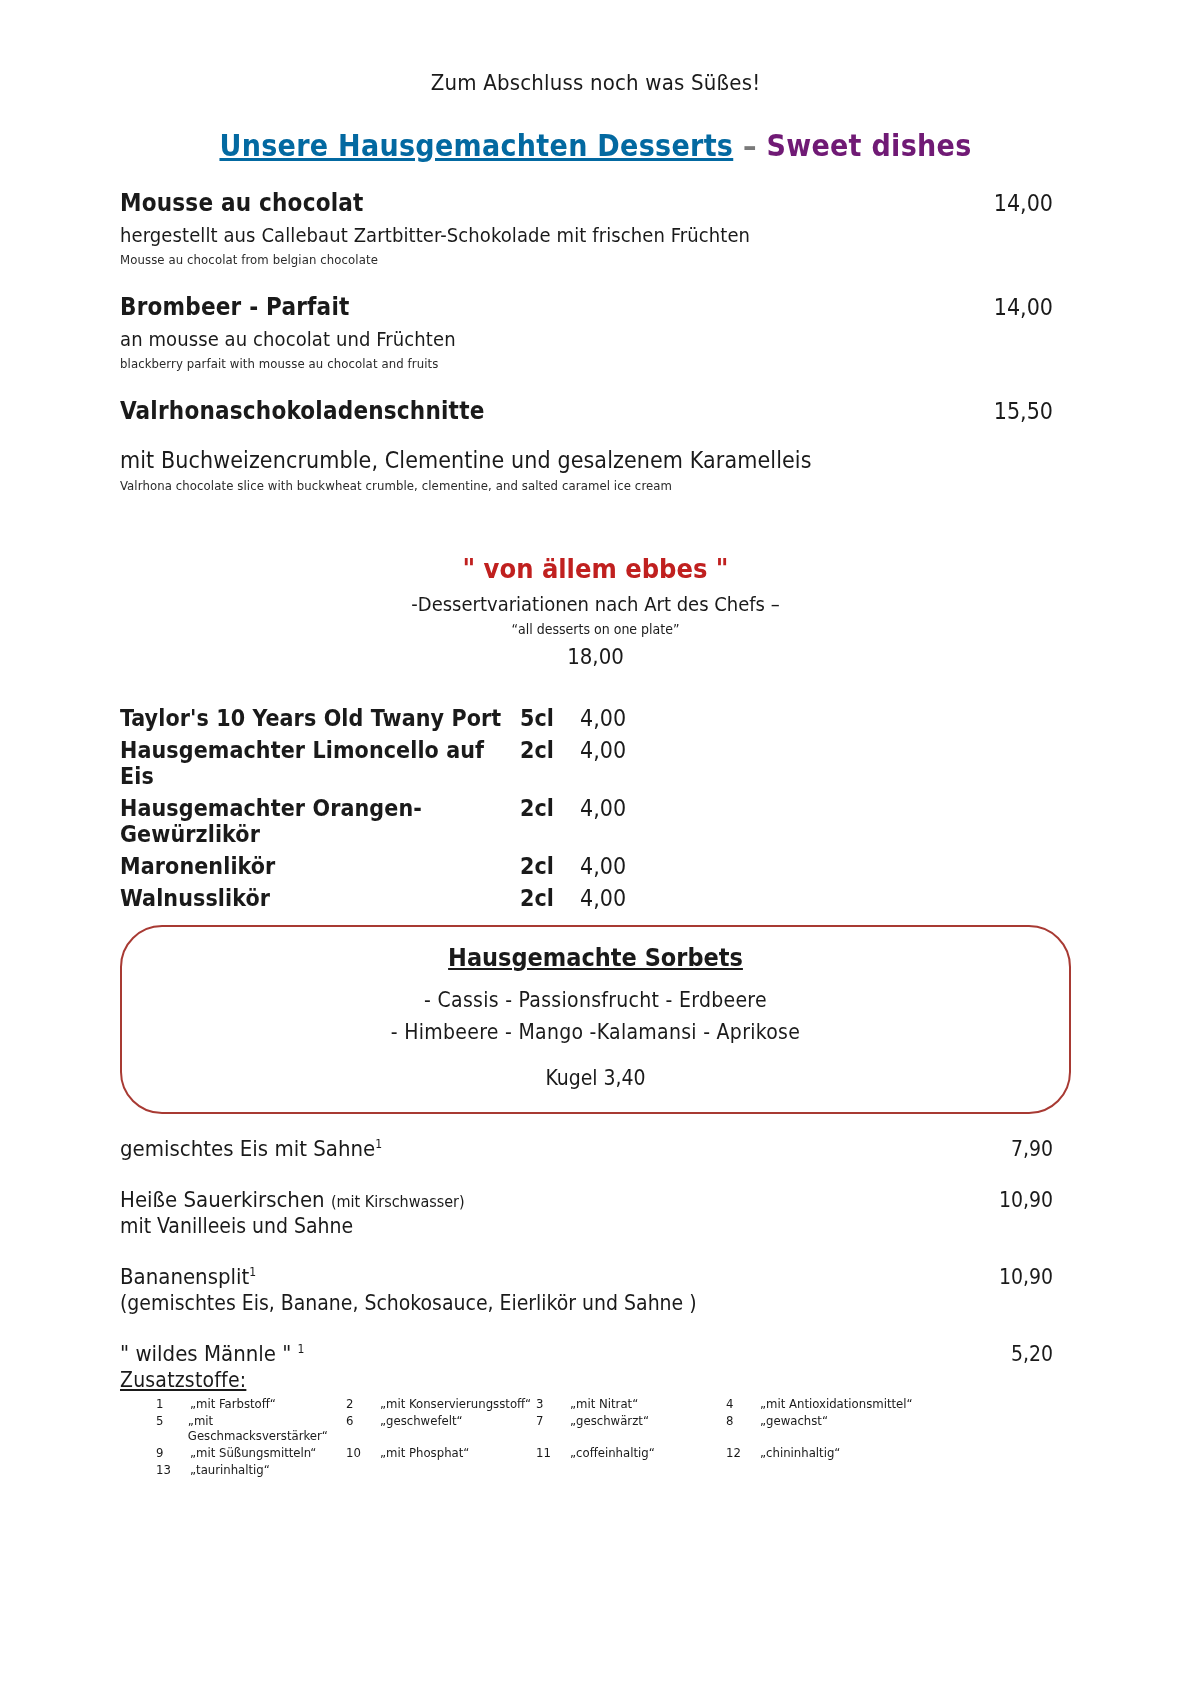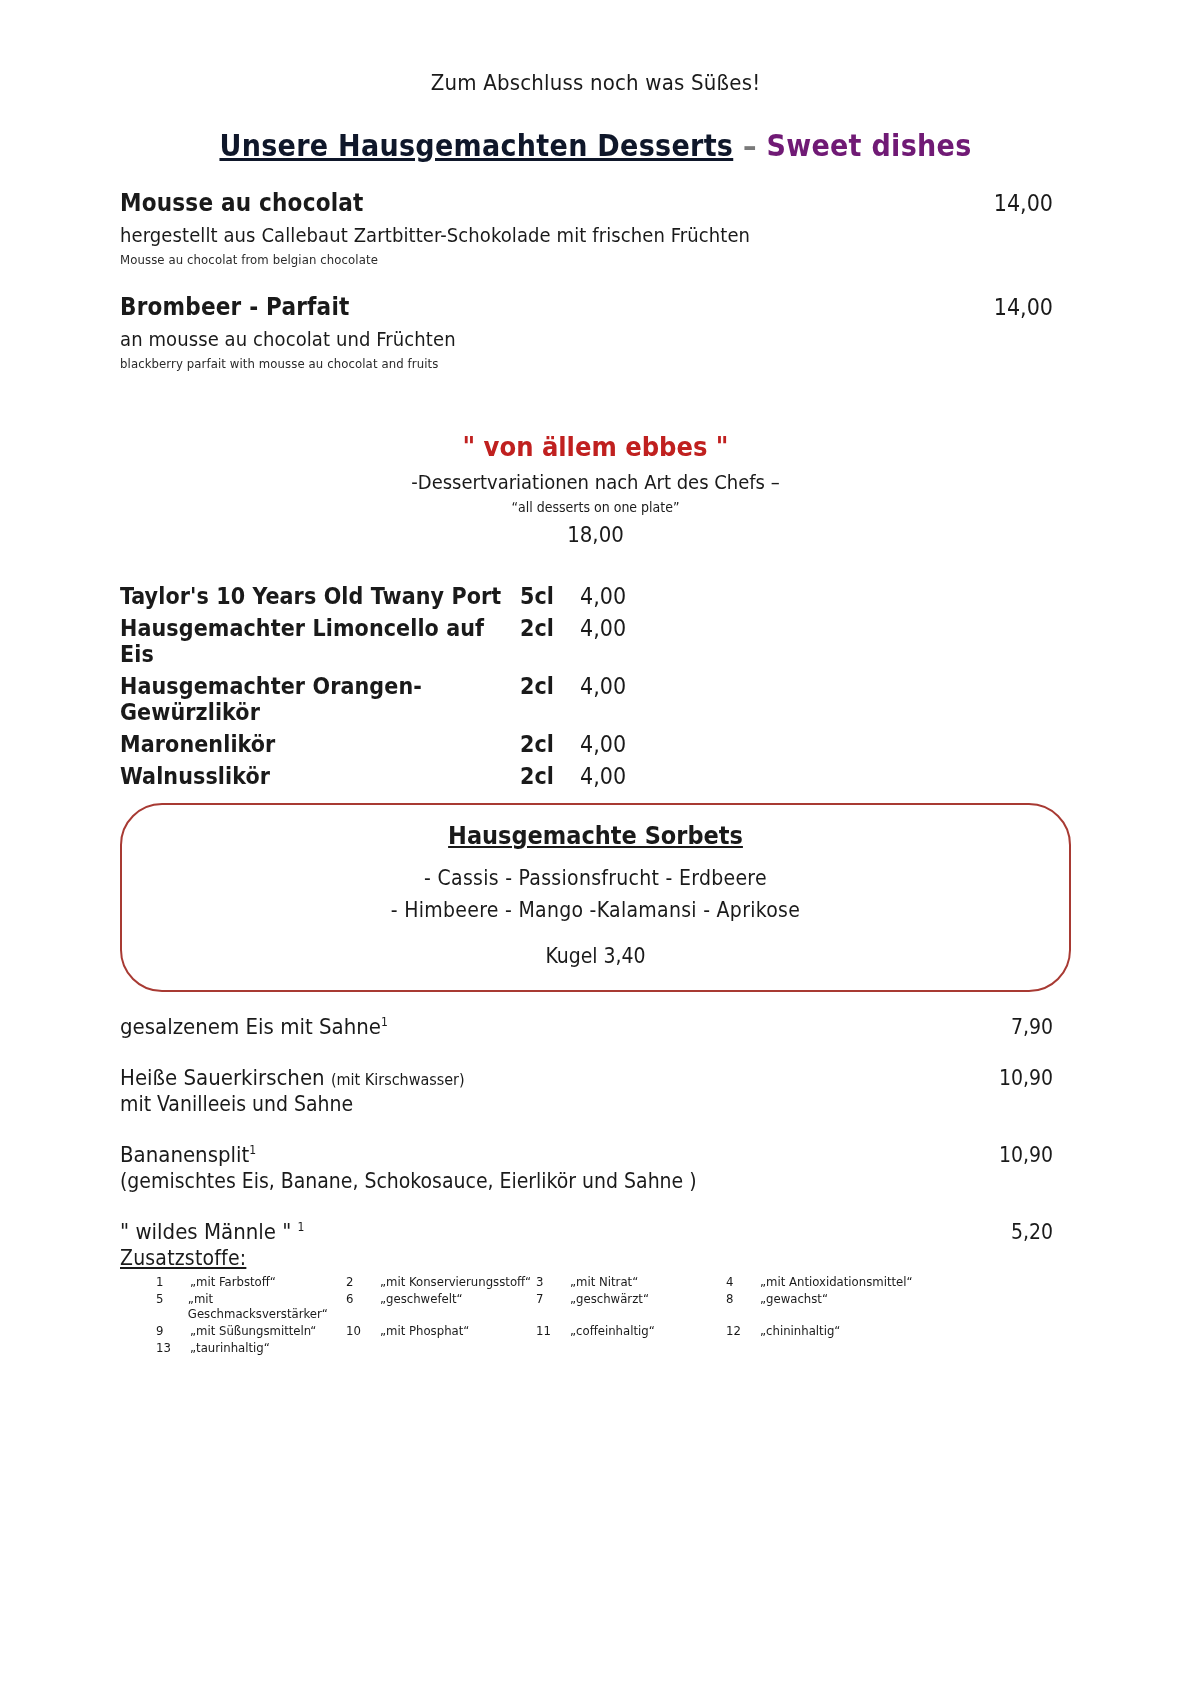--- a/index.html
+++ b/index.html
@@ -39,21 +39,21 @@
   }
   .main-title {
     text-align: center;
     margin-top: 33px;
     font-size: 30px;
     font-weight: bold;
     letter-spacing: .3px;
   }
   .main-title .de {
     text-decoration: underline;
-    color: #0f172a;
+    color: #0369a1;
   }
   .main-title .dash {
     color: #7a7a7a;
   }
   .main-title .en {
     color: #701a75;
   }
 
   
   .entry {
@@ -244,20 +244,28 @@
 
     <div class="entry">
       <div class="row">
         <div class="name">Brombeer - Parfait</div>
         <div class="price">14,00</div>
       </div>
       <div class="desc">an mousse au chocolat und Früchten</div>
       <div class="eng">blackberry parfait with mousse au chocolat and fruits</div>
     </div>
 
+    <div class="entry">
+      <div class="row">
+        <div class="name">Valrhonaschokoladenschnitte</div>
+        <div class="price">15,50</div>
+      </div>
+      <div class="desc desc-big">mit Buchweizencrumble, Clementine und gesalzenem Karamelleis</div>
+      <div class="eng">Valrhona chocolate slice with buckwheat crumble, clementine, and salted caramel ice cream</div>
+    </div>
 
     <div class="ebbes">
       <div class="title">" von ällem ebbes "</div>
       <div class="sub">-Dessertvariationen nach Art des Chefs –</div>
       <div class="eng">“all desserts on one plate”</div>
       <div class="price">18,00</div>
     </div>
 
     <div class="digestifs">
       <div class="dig-row">
@@ -289,21 +297,21 @@
 
     <div class="sorbet-box" style="border-color: rgb(168, 58, 51);">
       <div class="s-title">Hausgemachte Sorbets</div>
       <div class="s-line">-  Cassis  -  Passionsfrucht  -  Erdbeere</div>
       <div class="s-line">-  Himbeere  -  Mango  -Kalamansi - Aprikose</div>
       <div class="s-price">Kugel 3,40</div>
     </div>
 
     <div class="ice" style="margin-top:22px;">
       <div class="row">
-        <div class="name"><span>gesalzenem Eis mit Sahne</span><sup>1</sup></div>
+        <div class="name"><span>gemischtes Eis mit Sahne</span><sup>1</sup></div>
         <div class="price">7,90</div>
       </div>
     </div>
 
     <div class="ice" style="margin-top:26px;">
       <div class="row">
         <div class="name"><span>Heiße Sauerkirschen </span><span class="small">(mit Kirschwasser)</span></div>
         <div class="price">10,90</div>
       </div>
       <div class="sub">mit Vanilleeis und Sahne</div>

